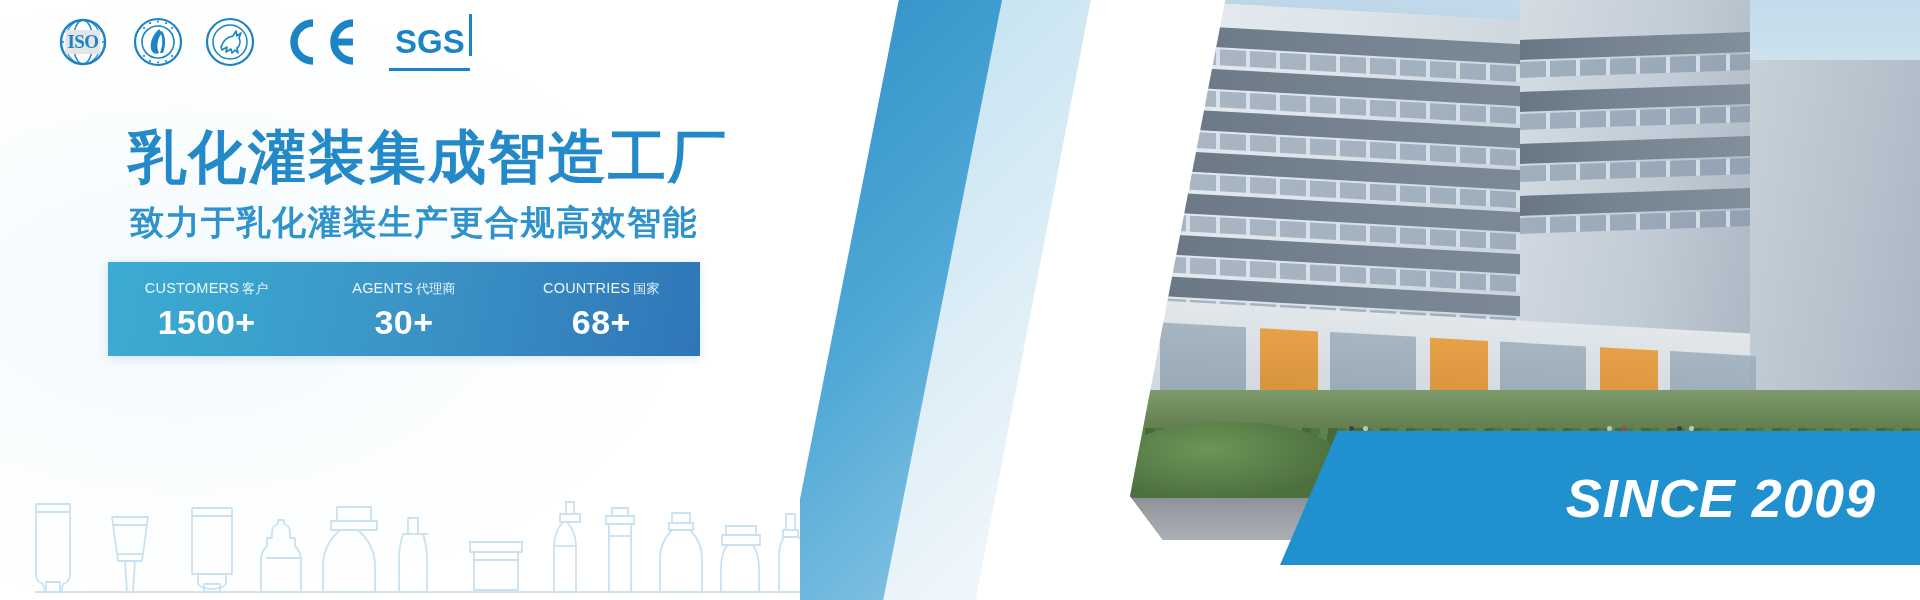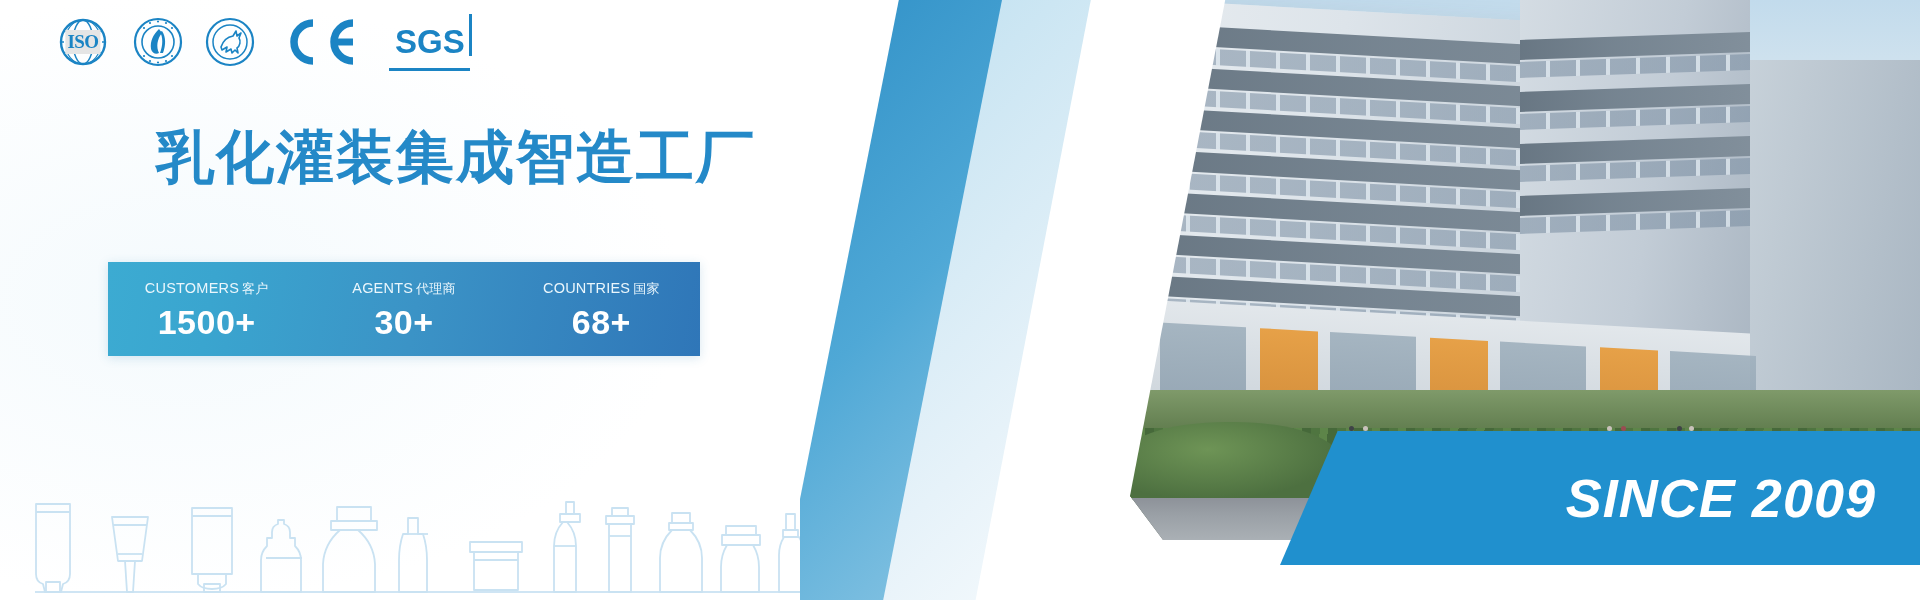--- a/index.html
+++ b/index.html
@@ -39,21 +39,20 @@
               font-family:"Liberation Sans",sans-serif; line-height:34px; }
   .sgs-ul { position:absolute; left:-6px; right:0; bottom:-3px; height:3px; background:#1b84c4; }
   .sgs-bar { position:absolute; right:-2px; top:-2px; width:3px; height:42px; background:#1b84c4; }
 
   
   .headline {
     position:absolute; left:128px; top:119px;
     font-size:58px; font-weight:bold; color:#2489c8;
     letter-spacing:2px; white-space:nowrap;
     font-family:"Liberation Sans","DejaVu Sans",sans-serif;
-    margin-left:28px;
   }
   .subhead {
     position:absolute; left:130px; top:200px;
     font-size:34px; font-weight:bold; color:#2e92cd;
     letter-spacing:1.5px; white-space:nowrap;
   }
 
   
   .stats {
     position:absolute; left:108px; top:262px; width:592px; height:94px;
@@ -227,20 +226,21 @@
     </div>
 
     <div class="cert sgs-wrap">
       <span class="sgs-text">SGS</span>
       <span class="sgs-ul"></span>
       <span class="sgs-bar"></span>
     </div>
   </div>
 
   <div class="headline">乳化灌装集成智造工厂</div>
+  <div class="subhead">致力于乳化灌装生产更合规高效智能</div>
 
   <div class="stats">
     <div class="stat">
       <div class="stat-label">
         <span>CUSTOMERS</span><span class="cn">客户</span>
       </div>
       <div class="stat-value">1500+</div>
     </div>
     <div class="stat">
       <div class="stat-label">

